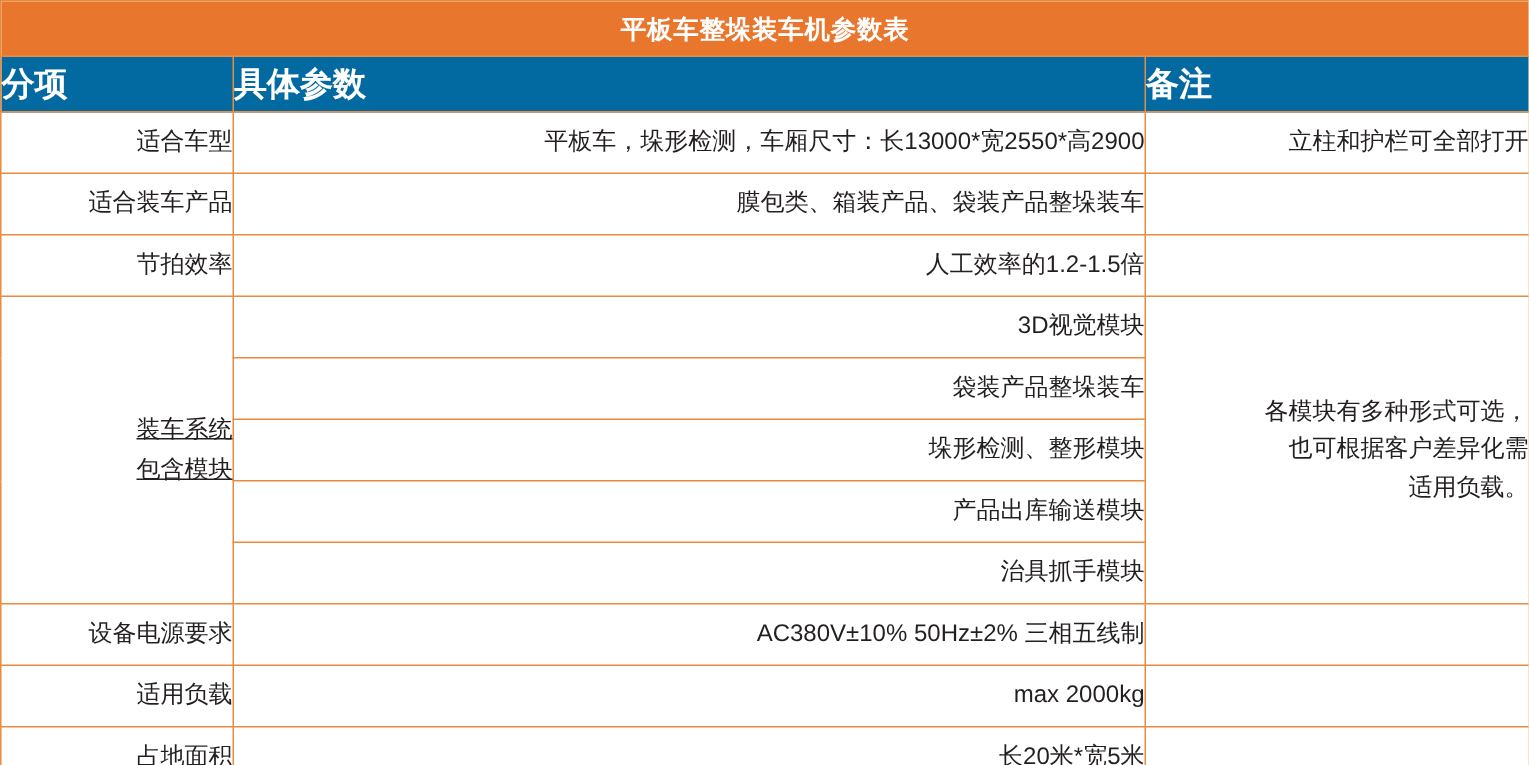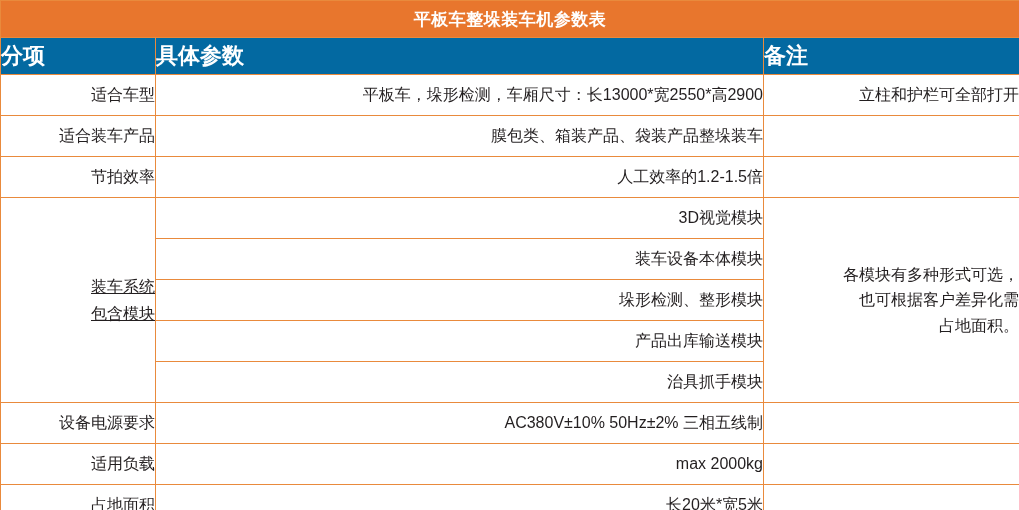--- a/index.html
+++ b/index.html
@@ -114,25 +114,25 @@
 
       <tr>
         <td class="cell cell-first stack-label" rowspan="5">
           <div>装车系统</div>
           <div>包含模块</div>
         </td>
         <td class="cell">3D视觉模块</td>
         <td class="cell note-cell" rowspan="5">
           <div>各模块有多种形式可选，</div>
           <div>也可根据客户差异化需</div>
-          <div>占地面积。</div>
+          <div>适用负载。</div>
         </td>
       </tr>
       <tr>
-        <td class="cell">装车设备本体模块</td>
+        <td class="cell">袋装产品整垛装车</td>
       </tr>
       <tr>
         <td class="cell">垛形检测、整形模块</td>
       </tr>
       <tr>
         <td class="cell">产品出库输送模块</td>
       </tr>
       <tr>
         <td class="cell">治具抓手模块</td>
       </tr>

